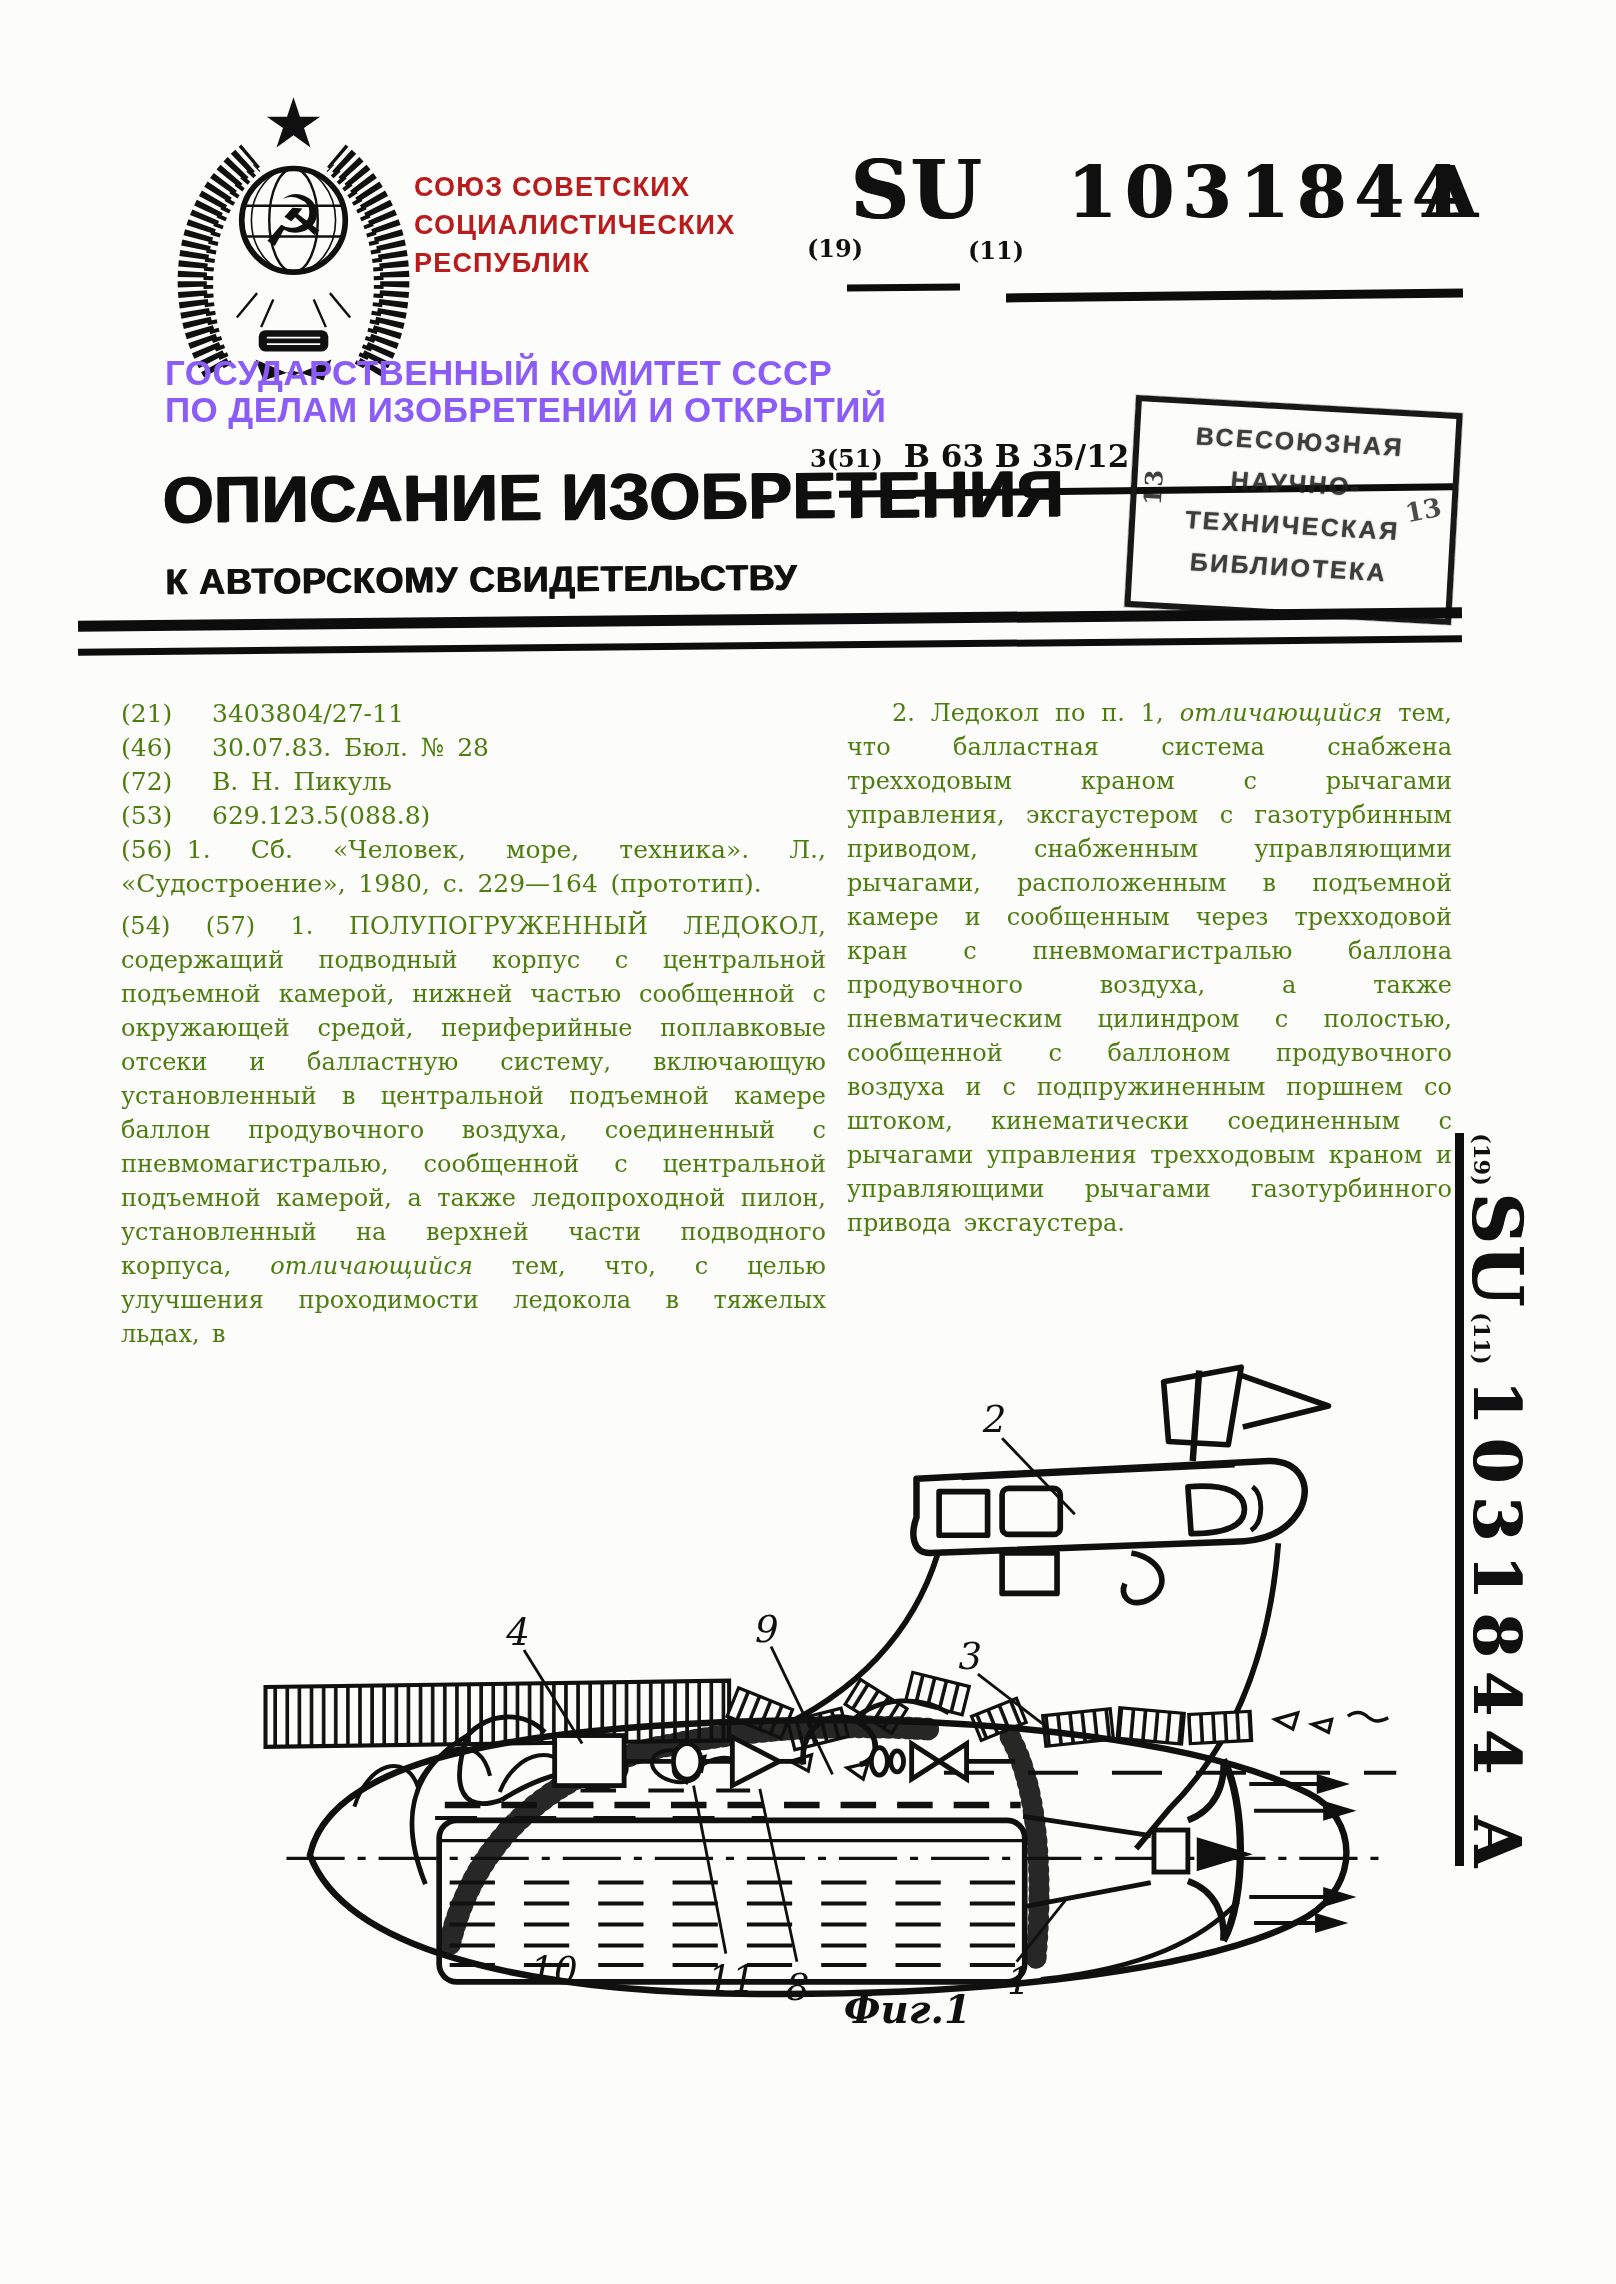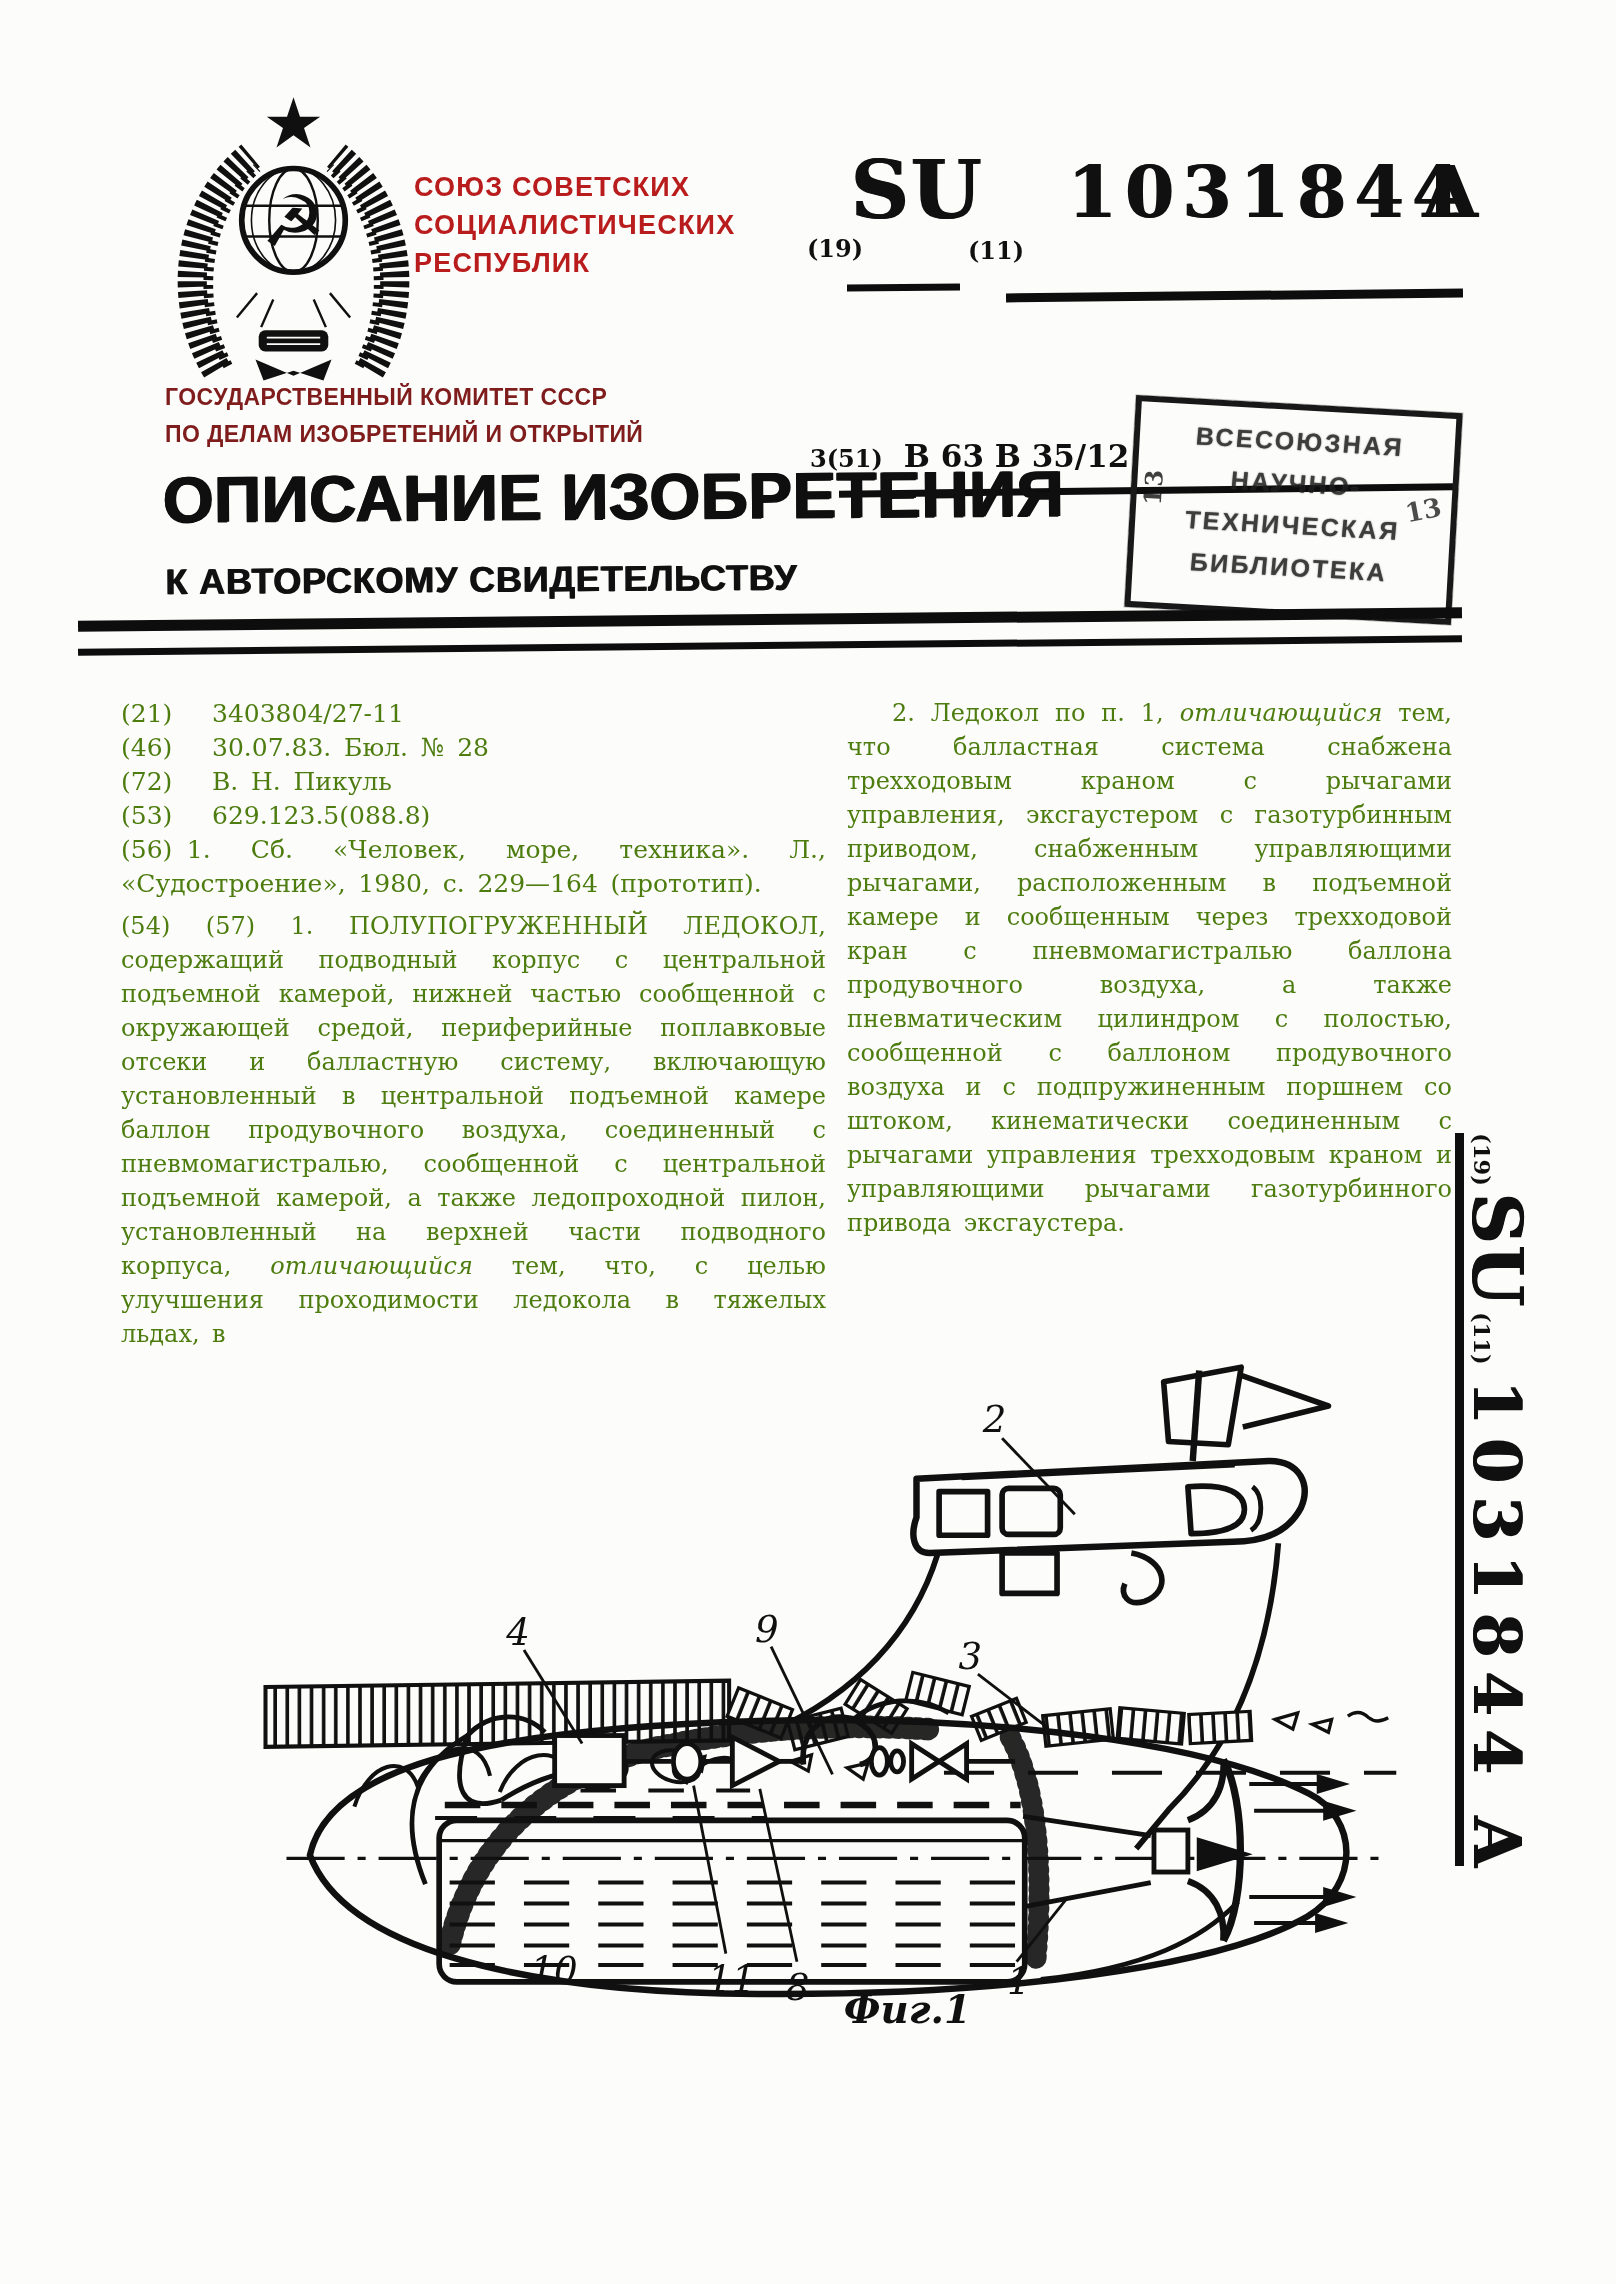--- a/index.html
+++ b/index.html
@@ -14,21 +14,21 @@
   #code11{left:968px;top:236px;}
   #su-big{position:absolute;left:850px;top:142px;font-size:81px;font-weight:700;letter-spacing:1.6px;font-family:"DejaVu Serif",serif;text-shadow:1.6px 0 0 #101010;}
   #doc-number{position:absolute;left:1067px;top:150px;font-size:71px;font-weight:700;letter-spacing:8px;text-shadow:1.2px 0 0 #101010;}
   #kind-code{position:absolute;left:1422px;top:150px;font-size:71px;font-weight:700;text-shadow:1.2px 0 0 #101010;}
   .rule{position:absolute;background:#0d0d0d;}
   #ul-su{left:847px;top:284px;width:113px;height:7.3px;transform:rotate(-.6deg);}
   #ul-num{left:1006px;top:291px;width:457px;height:9px;transform:rotate(-.6deg);}
   #ipc-line{position:absolute;left:810px;top:438px;font-size:31px;font-weight:700;}
   #ipc-line .pref{font-size:24px;font-weight:700;margin-right:21px;}
   #ul-ipc{left:839px;top:487px;width:614px;height:7.3px;transform:rotate(-.7deg);}
-  .committee{position:absolute;left:165px;top:354px;font-family:"Liberation Sans",sans-serif;font-weight:700;font-size:23px;line-height:37px;letter-spacing:0.4px;color:#7f1d1d;margin-top:25px;}
+  .committee{position:absolute;left:165px;top:354px;font-family:"Liberation Sans",sans-serif;font-weight:700;font-size:35px;line-height:37px;letter-spacing:0.4px;color:#8b5cf6;}
   #desc-title{position:absolute;left:162px;top:459px;font-family:"Liberation Sans",sans-serif;font-weight:700;font-size:65px;letter-spacing:0.8px;color:#0f0f0f;text-shadow:2px 0 0 #0f0f0f,0 0.8px 0 #0f0f0f;transform:rotate(-.4deg);}
   #subtitle{position:absolute;left:165px;top:559px;font-family:"Liberation Sans",sans-serif;font-weight:700;font-size:36px;letter-spacing:0.8px;text-shadow:1.2px 0 0 #141414;transform:rotate(-.4deg);}
   #rule-a{left:78px;top:614px;width:1384px;height:11.3px;transform:rotate(-.55deg);}
   #rule-b{left:78px;top:642px;width:1384px;height:6.5px;transform:rotate(-.55deg);}
 
   
   #stamp{position:absolute;left:1130px;top:404px;width:315px;height:200px;border:6.5px solid #181818;transform:rotate(3.2deg);box-shadow:0 0 0 0.8px rgba(20,20,20,.25);}
   #stamp .lines{position:absolute;left:37px;top:9.7px;width:242px;text-align:center;font-family:"Liberation Sans",sans-serif;font-weight:700;font-size:25px;line-height:42px;letter-spacing:2.4px;color:#1c1c1c;opacity:.85;text-shadow:0 0 1.6px #444;transform:skewX(-2deg);}
   #stamp .side13{position:absolute;left:-1.6px;top:70px;font-size:24px;font-weight:700;transform:rotate(-90deg);opacity:.8;letter-spacing:1.6px;}
   #stamp .corner13{position:absolute;right:9.7px;top:78px;font-size:26px;font-weight:700;transform:rotate(-14deg);opacity:.75;}

